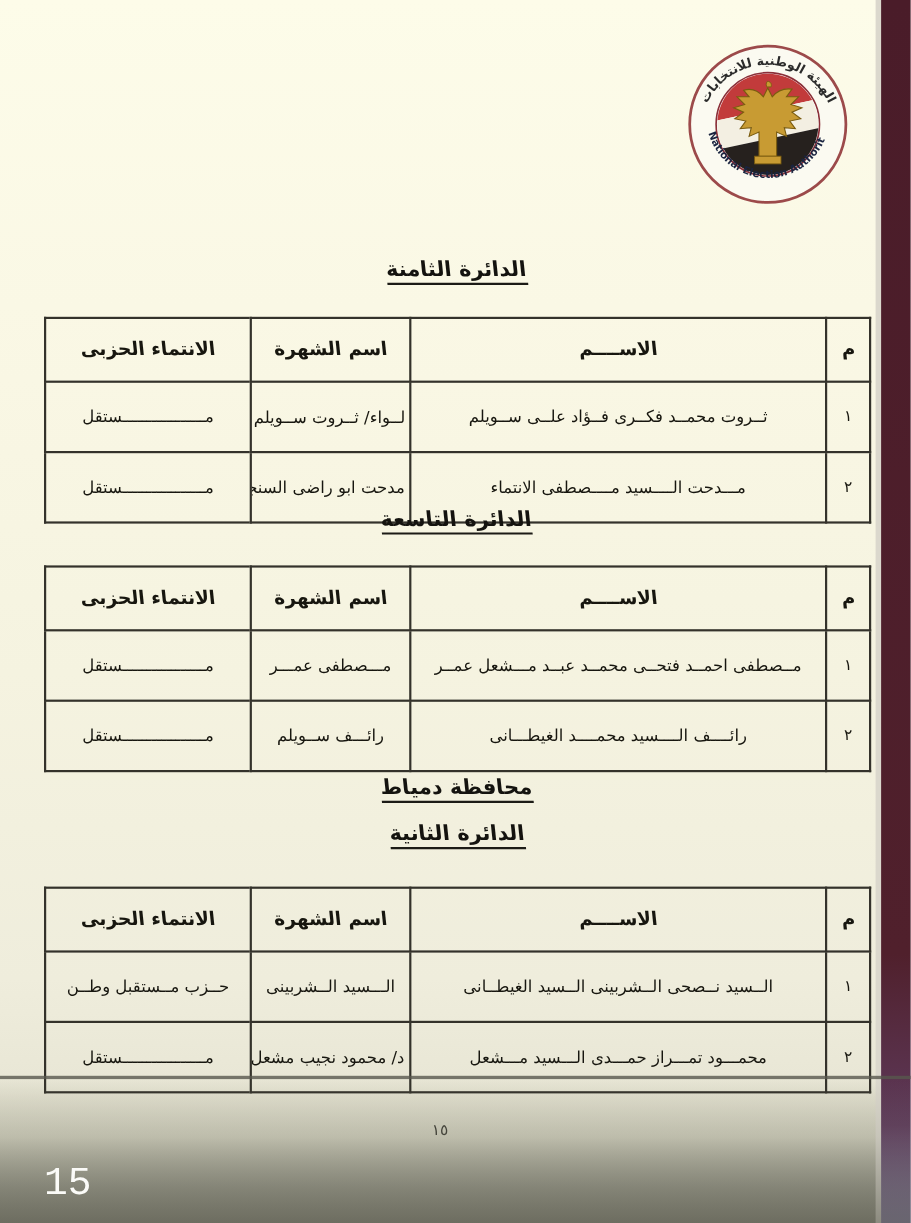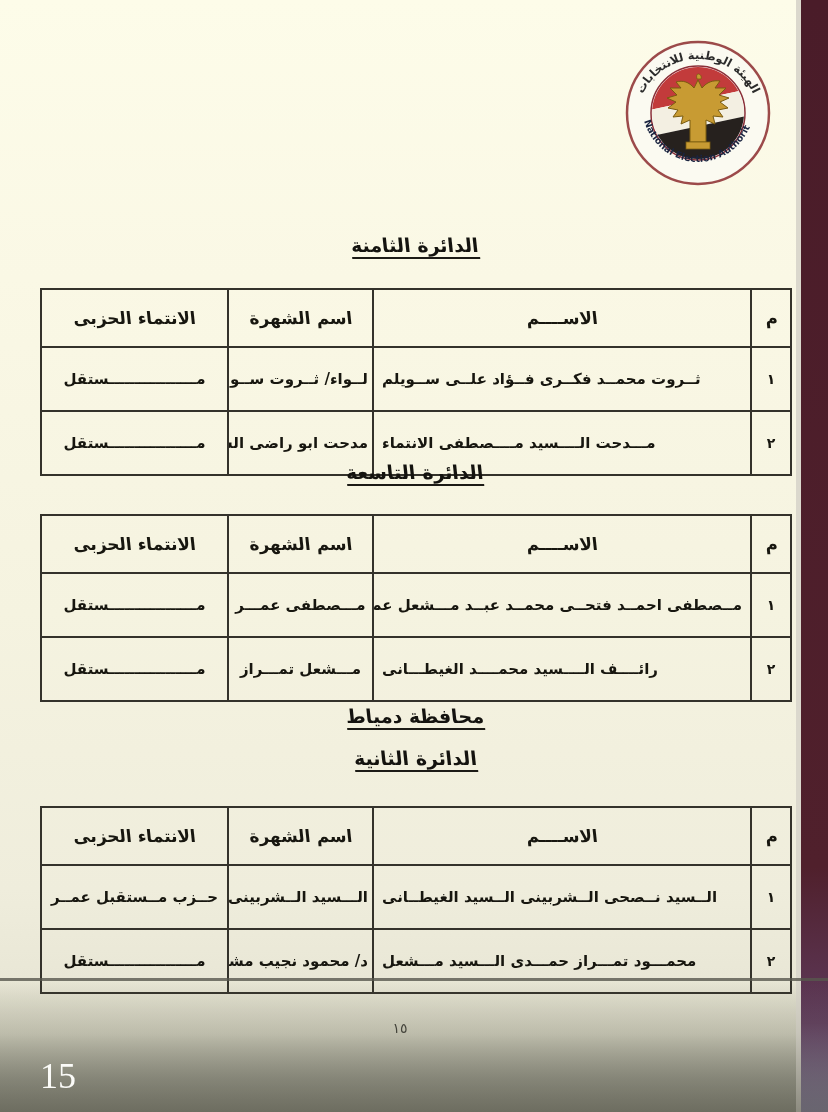--- a/index.html
+++ b/index.html
@@ -28,21 +28,21 @@
   }
   .shadow-overlay{
     position:absolute;left:0;top:981px;width:828px;height:131px;z-index:5;
     background:linear-gradient(180deg,
       rgba(110,110,96,0) 0%, rgba(108,108,94,0.18) 40%,
       rgba(96,96,84,0.42) 72%, rgba(88,88,76,0.6) 100%);
     pointer-events:none;
   }
   .viewer-page-label{
     position:absolute;left:40px;top:1054px;z-index:6;
-    color:#fbfbf8;font-family:Liberation Serif, serif;
+    color:#fbfbf8;font-family:Liberation Mono, monospace;
     font-size:36px;line-height:44px;font-weight:400;
   }
   .doc-page-number{
     position:absolute;left:0;top:1020px;width:800px;text-align:center;
     font-size:14px;color:#3c3c34;letter-spacing:1px;
   }
   
   .nea-logo{position:absolute;left:622px;top:38px;width:152px;height:150px;}
   
   .sec-title{
@@ -60,27 +60,27 @@
     color:#17160f;table-layout:fixed;
   }
   .cand-table th,.cand-table td{
     border:2px solid #34322b;vertical-align:middle;
     overflow:hidden;white-space:nowrap;
   }
   .cand-table th{
     height:54px;font-size:17px;font-weight:bold;text-align:center;
   }
   .cand-table th .h{display:inline-block;transform:skewX(6deg);}
-  .cand-table td{height:60px;font-size:15px;font-weight:bold;}
+  .cand-table td{height:60px;font-size:15px;font-weight:normal;}
   .col-num{width:40px;}
   .col-name{width:378px;}
   .col-alias{width:145px;}
   .col-party{width:187px;}
   td.cell-num{text-align:center;font-size:14px;}
-  td.cell-name{text-align:left;padding:0 8px;}
+  td.cell-name{text-align:center;padding:0 8px;}
   td.cell-alias{text-align:center;padding:0 4px;}
   td.cell-party{text-align:center;padding:0 4px;}
   #table-1{top:288px;}
   #table-2{top:514px;}
   #table-3{top:806px;}
   #title-1{top:234px;}
   #title-2{top:461px;}
   #title-3a{top:705px;}
   #title-3b{top:747px;}
 </style>
@@ -170,21 +170,21 @@
     </tr>
     <tr>
       <td class="cell-num">١</td>
       <td class="cell-name">مــصطفى احمــد فتحــى محمــد عبــد مـــشعل عمــر</td>
       <td class="cell-alias">مـــصطفى عمـــر</td>
       <td class="cell-party">مـــــــــــــــــستقل</td>
     </tr>
     <tr>
       <td class="cell-num">٢</td>
       <td class="cell-name">رائــــف الــــسيد محمــــد الغيطـــانى</td>
-      <td class="cell-alias">مـــشعل تمـــراز</td>
+      <td class="cell-alias">رائـــف ســويلم</td>
       <td class="cell-party">مـــــــــــــــــستقل</td>
     </tr>
   </tbody>
     </table>
 
   <div class="sec-title" id="title-3a">
     <span class="t">محافظة دمياط</span>
   </div>
   <div class="sec-title" id="title-3b">
     <span class="t">الدائرة الثانية</span>
@@ -200,21 +200,21 @@
         <tr>
       <th><span class="h">م</span></th>
       <th><span class="h">الاســــم</span></th>
       <th><span class="h">اسم الشهرة</span></th>
       <th><span class="h">الانتماء الحزبى</span></th>
     </tr>
     <tr>
       <td class="cell-num">١</td>
       <td class="cell-name">الــسيد نــصحى الــشربينى الــسيد الغيطــانى</td>
       <td class="cell-alias">الـــسيد الــشربينى</td>
-      <td class="cell-party">حــزب مــستقبل عمــر</td>
+      <td class="cell-party">حــزب مــستقبل وطــن</td>
     </tr>
     <tr>
       <td class="cell-num">٢</td>
       <td class="cell-name">محمـــود تمـــراز حمـــدى الـــسيد مـــشعل</td>
       <td class="cell-alias">د/ محمود نجيب مشعل</td>
       <td class="cell-party">مـــــــــــــــــستقل</td>
     </tr>
   </tbody>
     </table>
 

